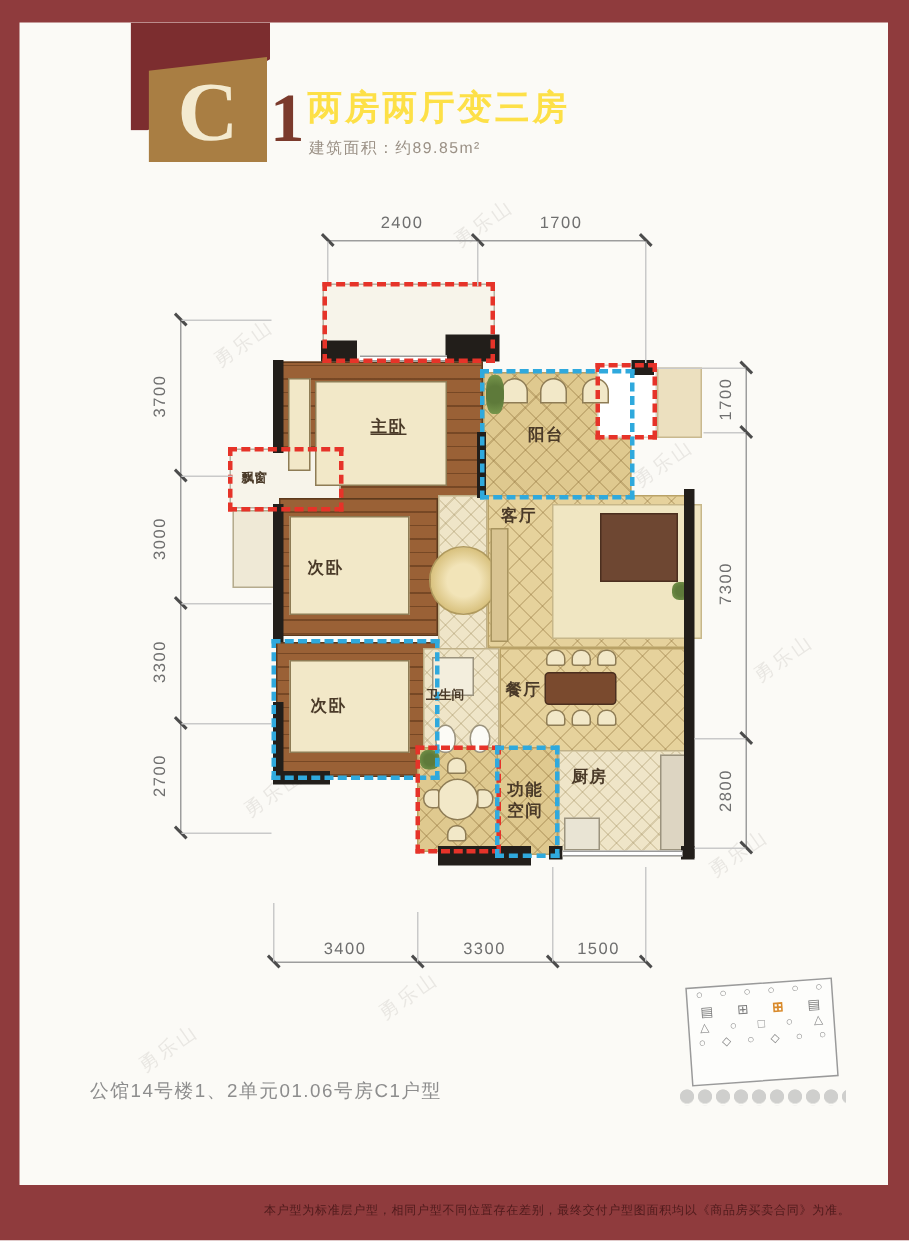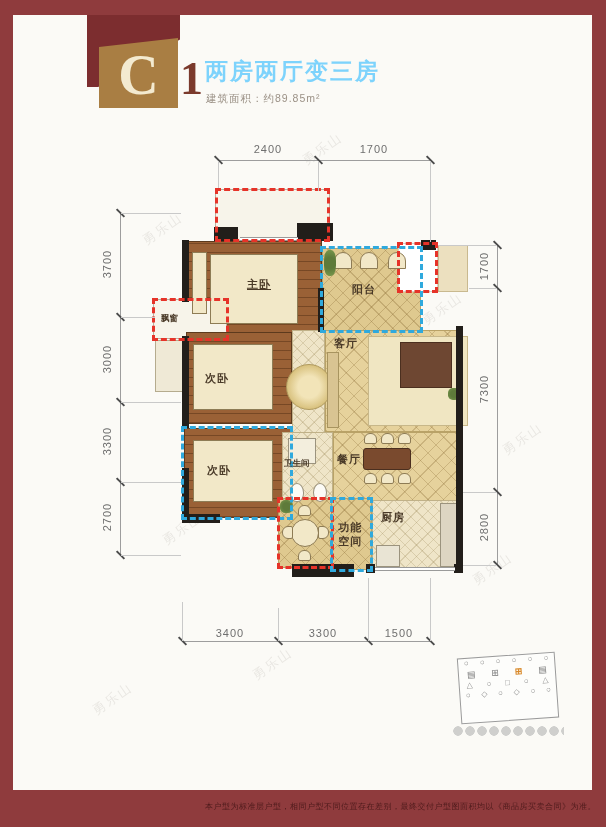--- a/index.html
+++ b/index.html
@@ -4,21 +4,21 @@
 <style>
   html,body{margin:0;padding:0;}
   .canvas{position:relative;width:606px;height:827px;background:#8F3B3D;font-family:"Liberation Sans",sans-serif;overflow:hidden;}
   .page{position:absolute;left:13px;top:15px;width:579px;height:775px;background:#fbfaf6;}
   .abs{position:absolute;}
   
   .ribbon{position:absolute;left:87px;top:15px;width:93px;height:72px;background:#7C2D2F;clip-path:polygon(0 0,100% 0,100% 34%,12% 100%,0 100%);}
   .badge{position:absolute;left:99px;top:38px;width:79px;height:70px;background:#A97E43;clip-path:polygon(0 13%,100% 0,100% 100%,0 100%);display:flex;align-items:center;justify-content:center;}
   .badge-letter{font-family:"Liberation Serif",serif;font-size:56px;font-weight:bold;color:#F3EAD0;line-height:1;margin-top:4px;}
   .badge-num{position:absolute;left:180px;top:56px;font-family:"Liberation Serif",serif;font-size:46px;font-weight:bold;color:#7B3A2C;line-height:1;}
-  .title{position:absolute;left:205px;top:56px;font-size:23px;font-weight:bold;color:#7dd3fc;letter-spacing:2px;text-align:center;}
+  .title{position:absolute;left:205px;top:56px;font-size:23px;font-weight:bold;color:#fde047;letter-spacing:2px;text-align:center;}
   .area{position:absolute;left:206px;top:92px;font-size:10.5px;color:#9B9186;letter-spacing:1px;}
   
   .r{position:absolute;box-sizing:border-box;}
   .wood{background:repeating-linear-gradient(0deg,rgba(61,31,9,.38) 0 1px,transparent 1px 9px),#9A6136;border:1px solid #5d3a1d;}
   .tile{background:repeating-linear-gradient(45deg,rgba(140,110,55,.30) 0 1px,transparent 1px 11px),repeating-linear-gradient(-45deg,rgba(140,110,55,.30) 0 1px,transparent 1px 11px),#E6D29C;border:1px solid #b9a267;}
   .tile-light{background:repeating-linear-gradient(45deg,rgba(150,130,80,.25) 0 1px,transparent 1px 8px),repeating-linear-gradient(-45deg,rgba(150,130,80,.25) 0 1px,transparent 1px 8px),#EFE5C8;border:1px solid #c0b188;}
   .tile-mid{background:repeating-linear-gradient(45deg,rgba(140,110,55,.32) 0 1px,transparent 1px 10px),repeating-linear-gradient(-45deg,rgba(140,110,55,.32) 0 1px,transparent 1px 10px),#DFC98F;border:1px solid #b9a267;}
   .white-room{background:#F7F4EA;border:1px solid #b7b2a2;}
   .wall{position:absolute;background:#221E1A;}
   .dash-red{position:absolute;border:3px dashed #E63329;box-sizing:border-box;}
@@ -31,21 +31,21 @@
   .chair{width:13px;height:11px;background:#F2E8C8;border:1px solid #8E7C55;border-radius:6px 6px 2px 2px;}
   
   .dim-h{position:absolute;height:1px;background:#9d9d9d;}
   .dim-v{position:absolute;width:1px;background:#9d9d9d;}
   .ext{position:absolute;background:#c9c9c9;}
   .tick{position:absolute;width:11px;height:2px;background:#4c4c4c;transform:rotate(45deg);}
   .dim-label{position:absolute;font-size:11px;color:#6f6f6f;text-align:center;letter-spacing:1px;}
   .dim-label.vert{transform:rotate(-90deg);}
   
   .footer-unit{position:absolute;left:60px;top:719px;font-size:12.5px;color:#8D8D8D;letter-spacing:1px;}
-  .disclaimer{position:absolute;right:10px;top:801px;width:420px;font-size:8px;color:#4F1B1C;text-align:right;letter-spacing:.5px;}
+  .disclaimer{position:absolute;right:10px;top:801px;width:420px;font-size:8px;color:#4F1B1C;text-align:left;letter-spacing:.5px;}
   .wm{position:absolute;font-size:13px;color:rgba(110,100,90,.12);transform:rotate(-35deg);letter-spacing:2px;}
   
   .minimap{position:absolute;left:459px;top:655px;width:96px;height:64px;transform:rotate(-4deg);background:#FDFDFB;border:1px solid #9a9a9a;overflow:hidden;}
   .mm-row{display:flex;justify-content:space-around;font-size:8px;color:#8a8a8a;line-height:10px;}
   .mm-mid{display:flex;justify-content:space-around;font-size:9px;color:#7a7a7a;line-height:12px;}
   .mm-hi{color:#D98A2B;font-weight:bold;}
   .scallop{position:absolute;left:452px;top:726px;width:112px;height:11px;background:radial-gradient(circle 5px at 6px 5px,#cfcfcd 4.5px,transparent 5px);background-size:12px 11px;background-repeat:repeat-x;}
 </style>
 </head>
 <body>
@@ -237,14 +237,15 @@
         <span>○</span>
         <span>◇</span>
         <span>○</span>
         <span>◇</span>
         <span>○</span>
         <span>○</span>
       </div>
   </div>
   <div class="scallop"></div>
 
+  <div class="footer-unit">公馆14号楼1、2单元01.06号房C1户型</div>
   <div class="disclaimer">本户型为标准层户型，相同户型不同位置存在差别，最终交付户型图面积均以《商品房买卖合同》为准。</div>
 </div>
 
 </body></html>

